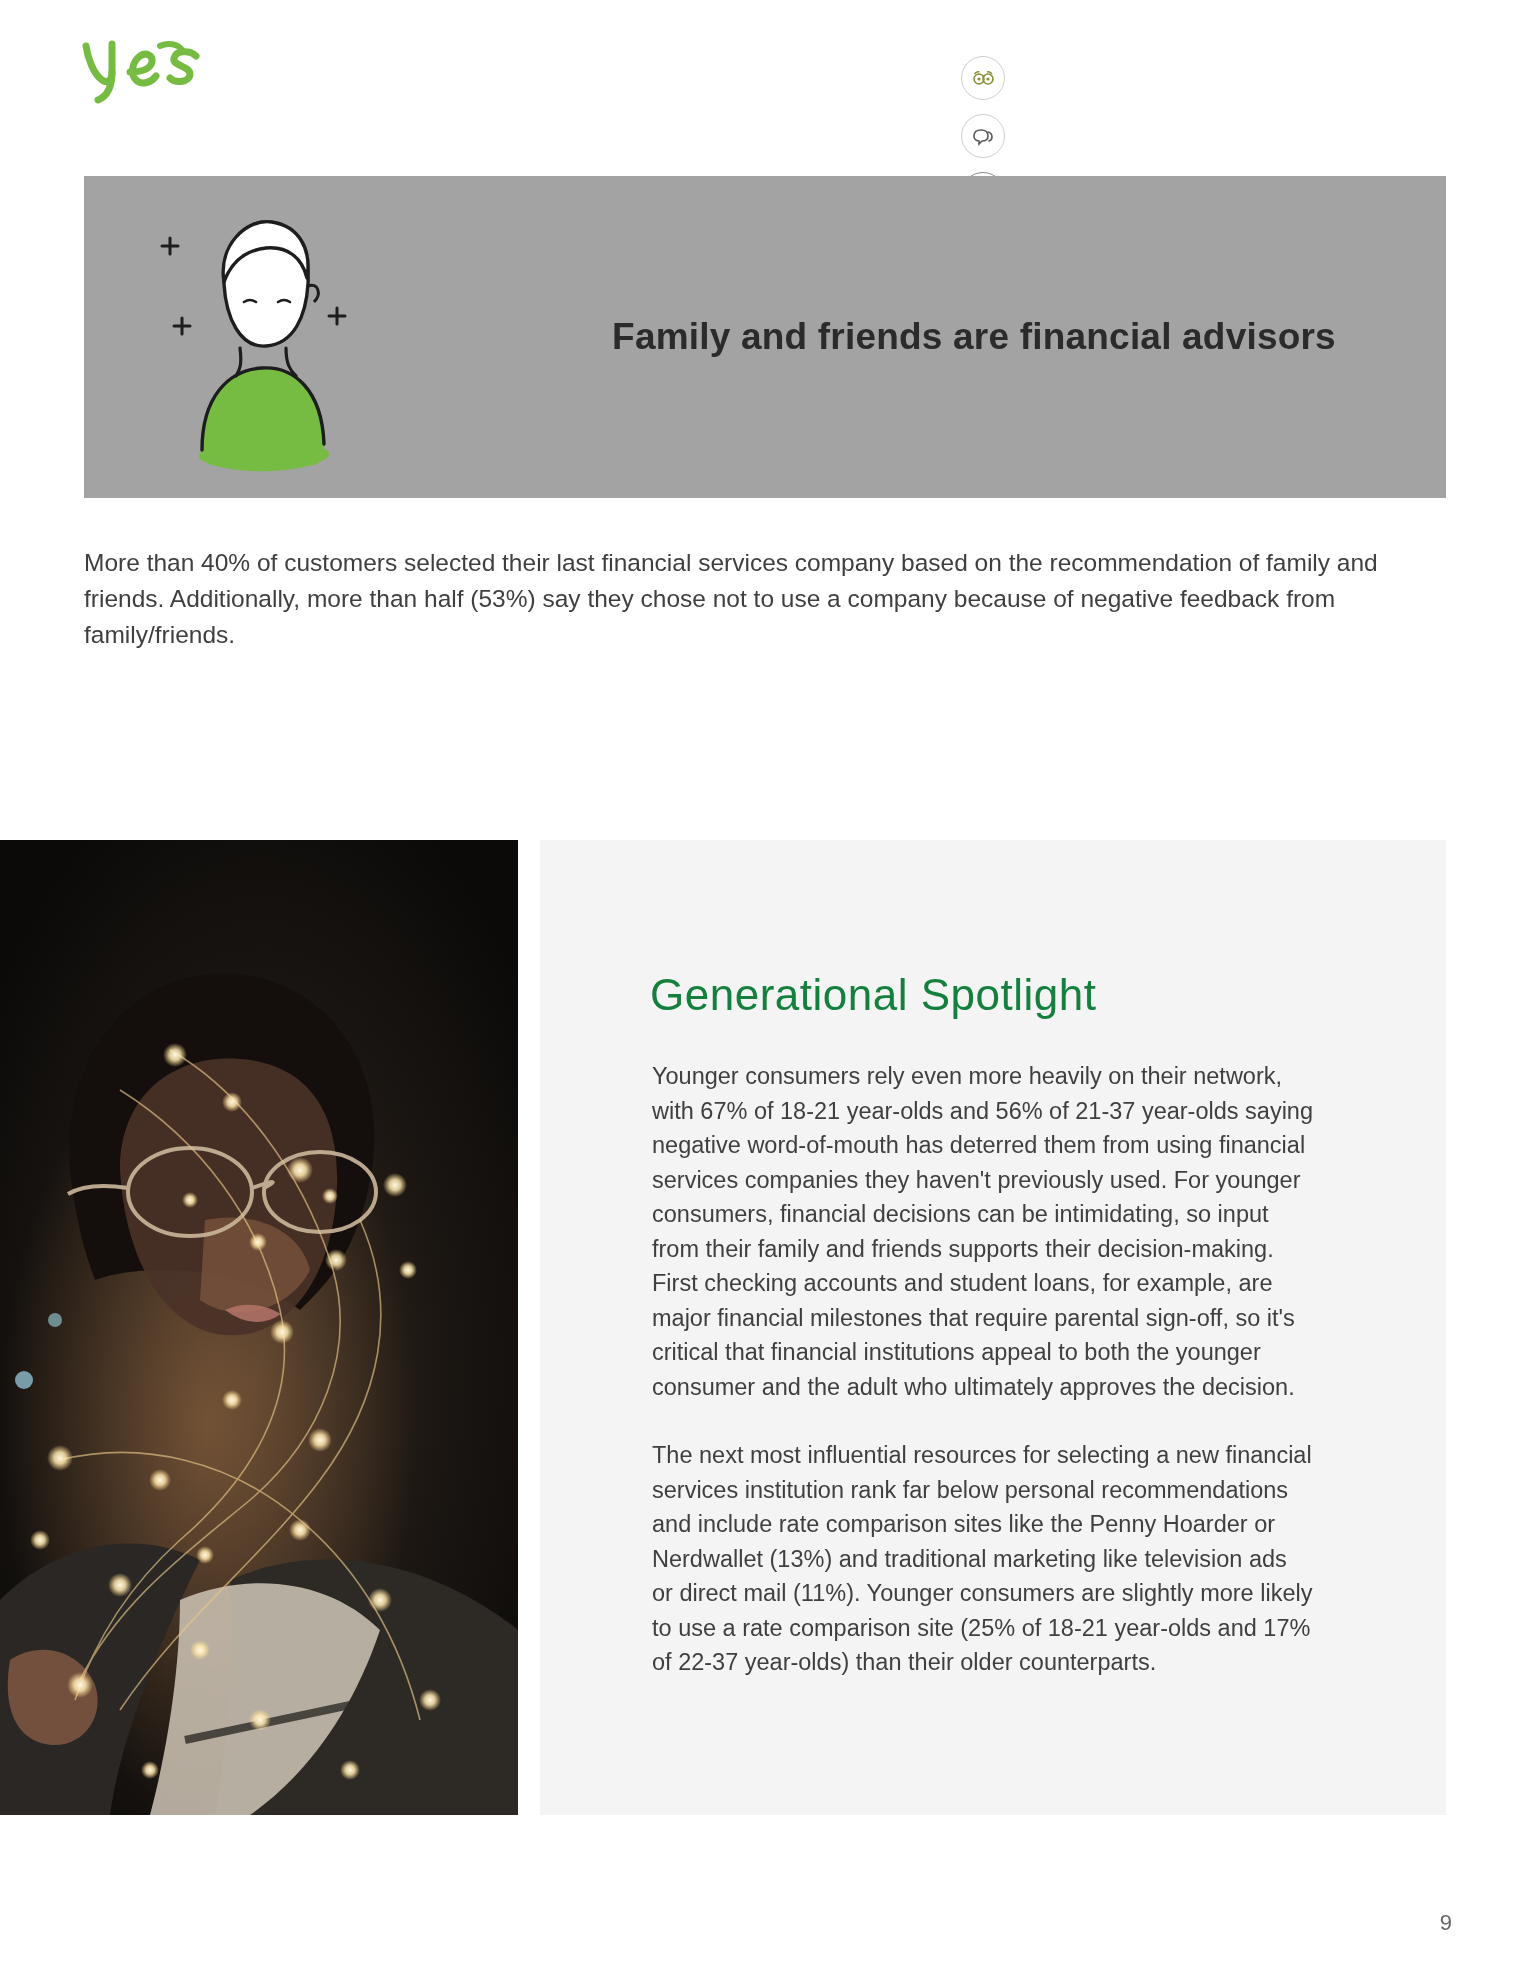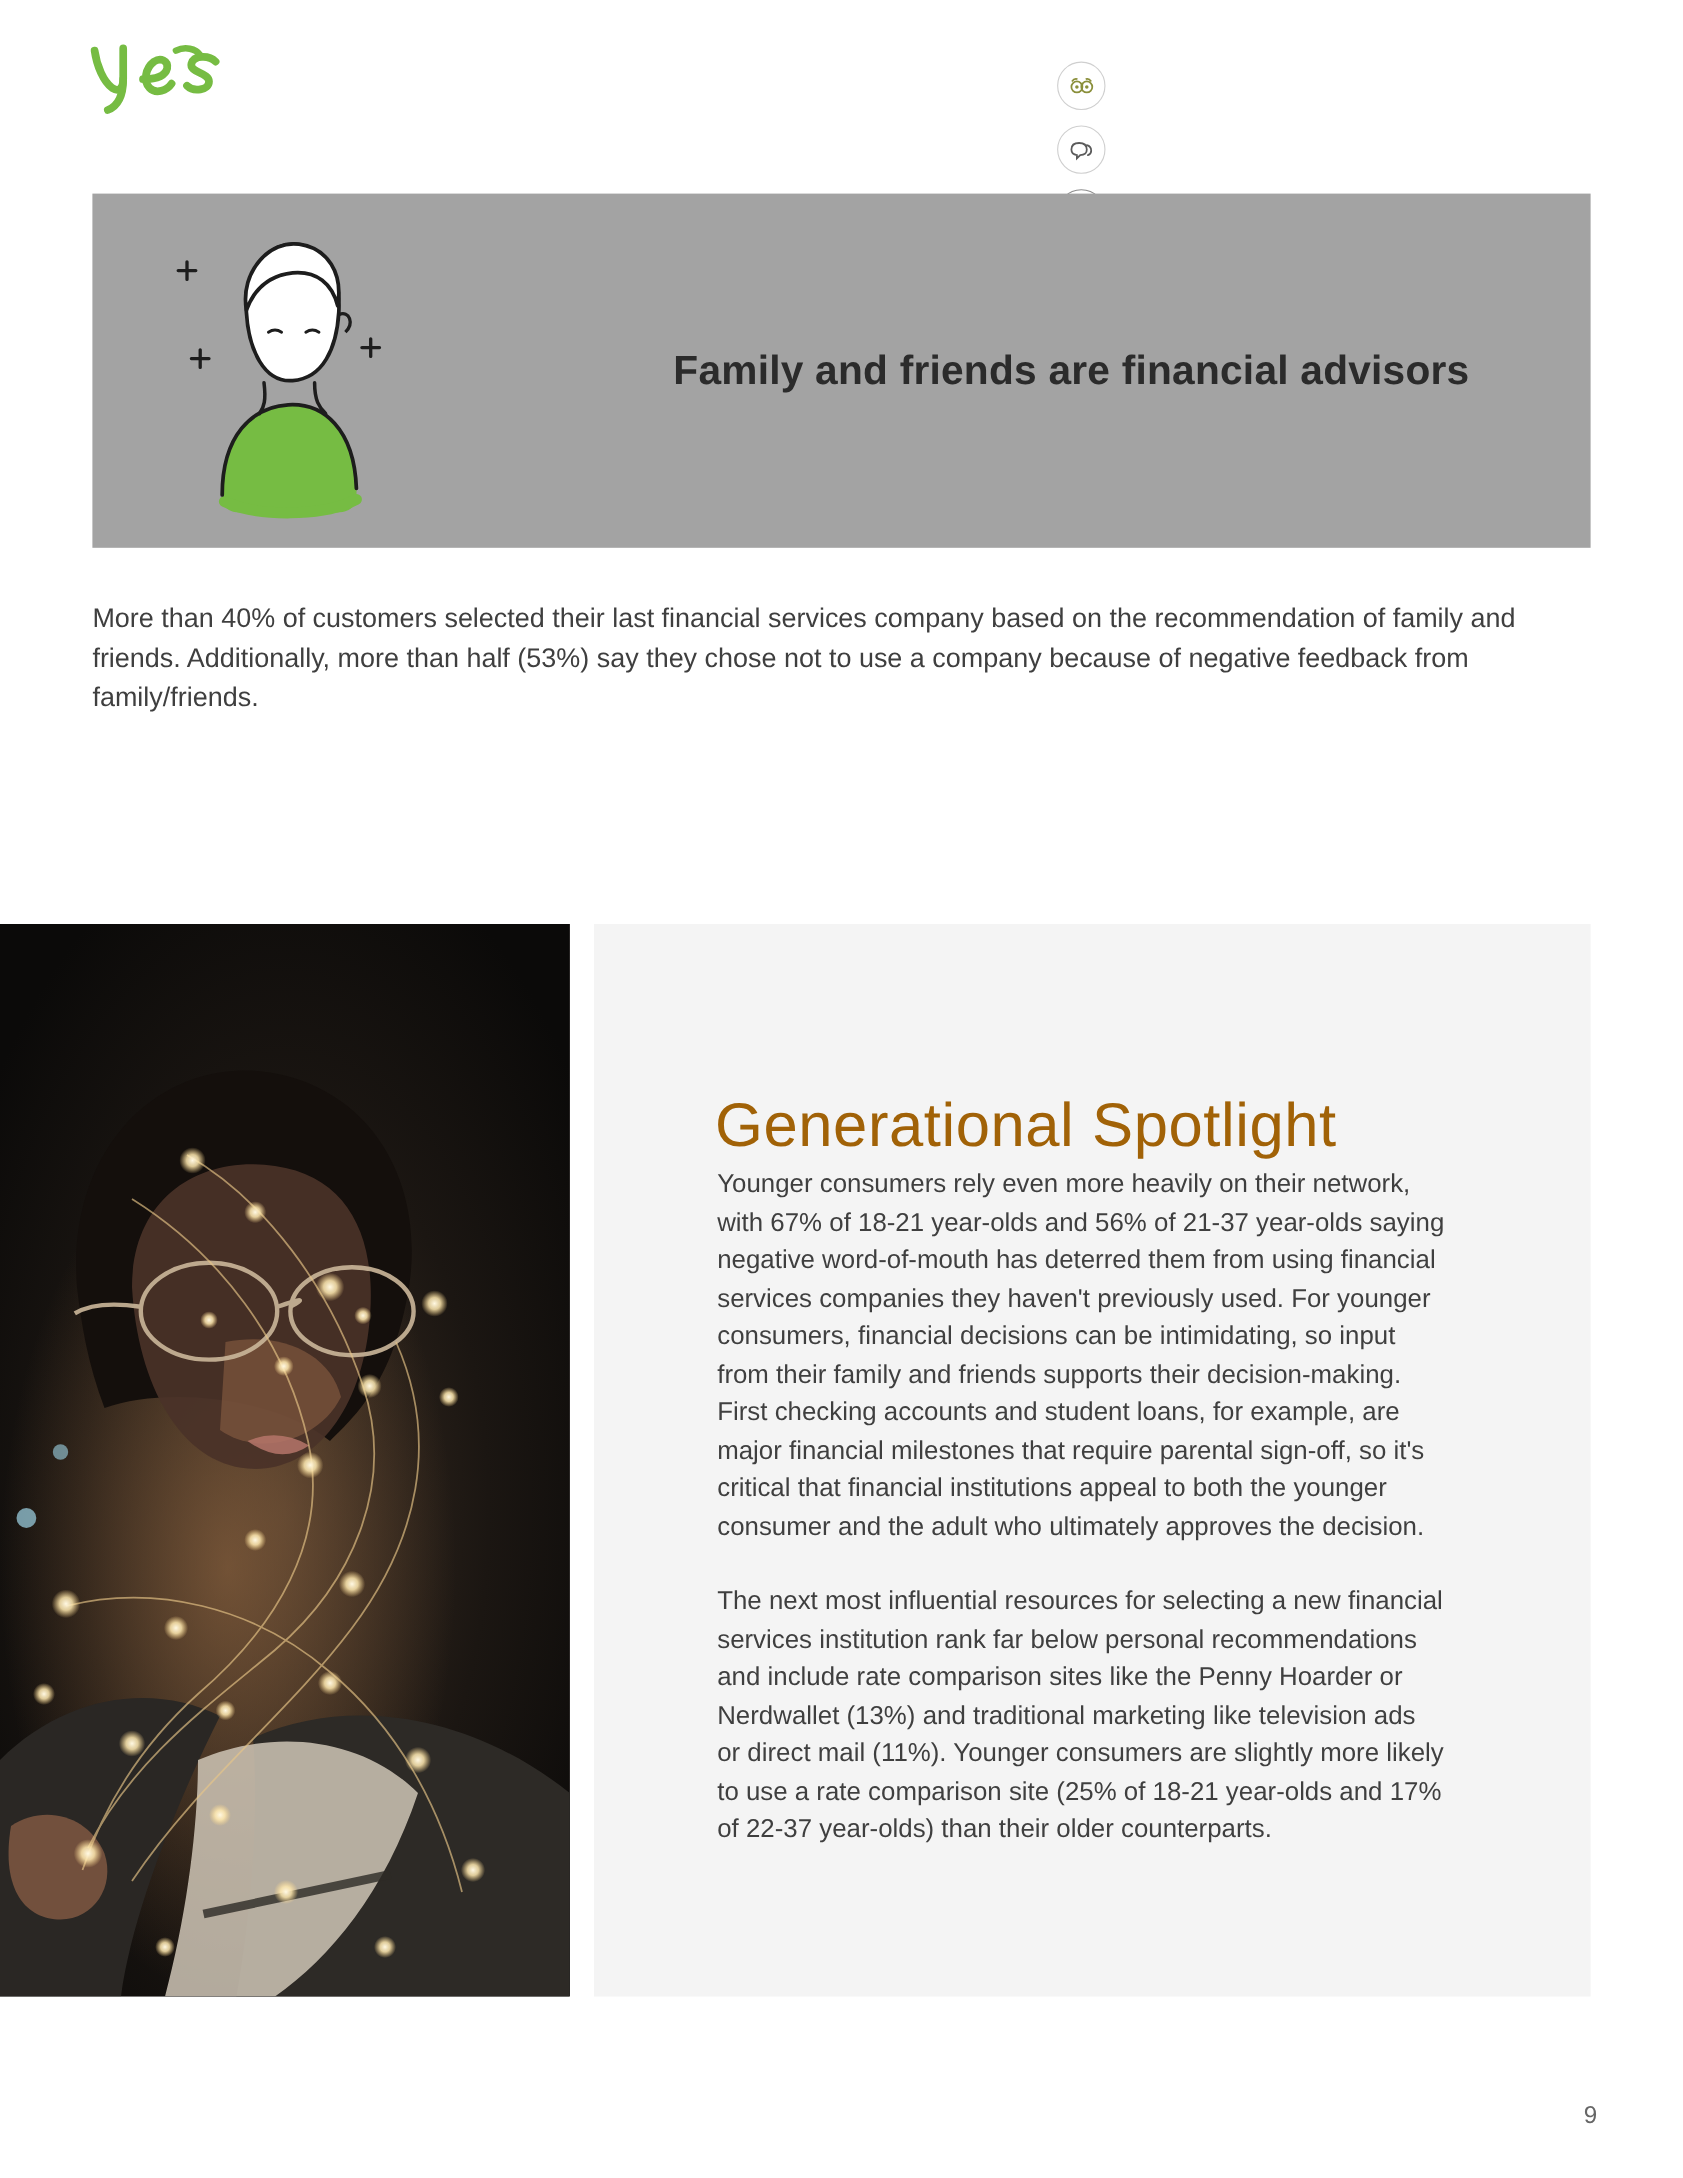--- a/index.html
+++ b/index.html
@@ -126,25 +126,24 @@
     left: 540px;
     top: 840px;
     width: 906px;
     height: 975px;
     background: #f4f4f4;
   }
   .spotlight-title {
     position: absolute;
     left: 110px;
     top: 130px;
-    font-size: 56px;
+    font-size: 44px;
     font-weight: 300;
-    color: #a16207;
+    color: #15803d;
     letter-spacing: .5px;
-    margin-top: 20px;
   }
   .spotlight-body {
     position: absolute;
     left: 112px;
     top: 215px;
     width: 662px;
   }
   .spotlight-body p {
     margin: 4px 0 34px 0;
     font-size: 23.5px;

